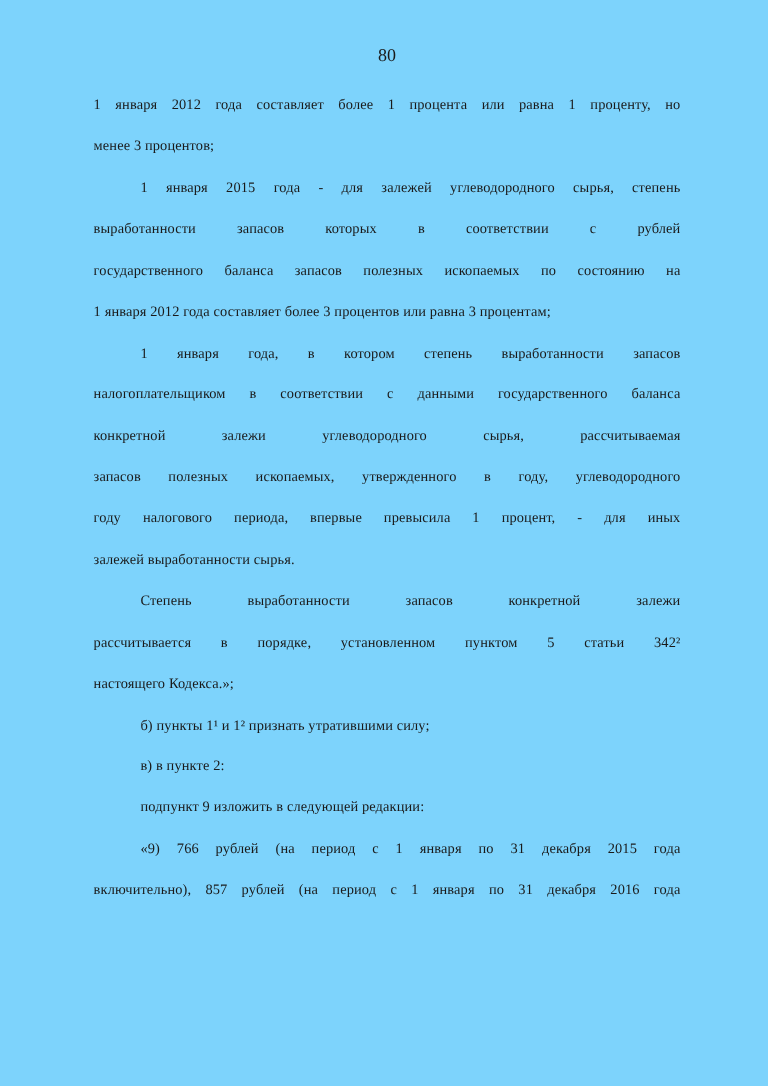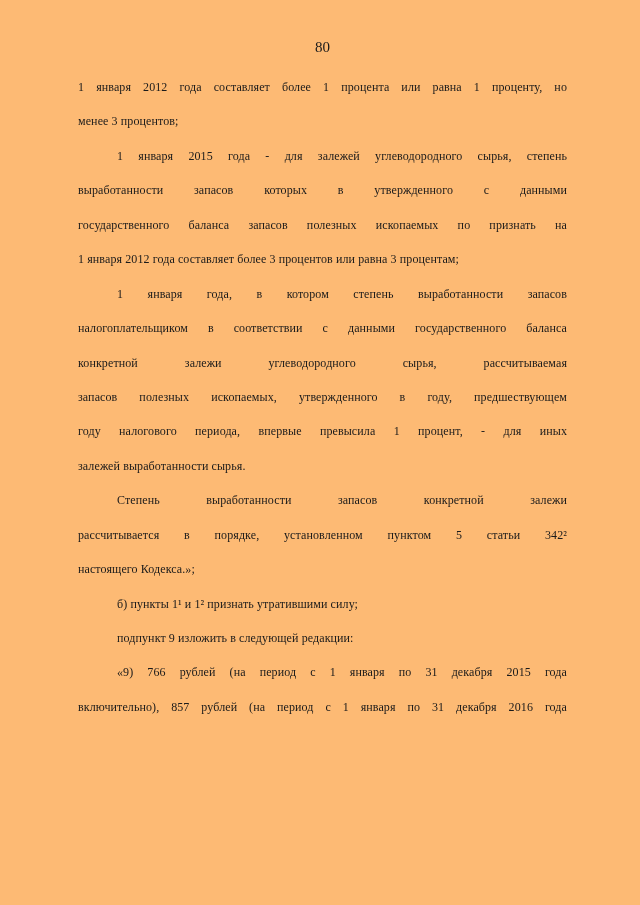--- a/index.html
+++ b/index.html
@@ -4,21 +4,21 @@
 <style>
   html, body {
     margin: 0;
     padding: 0;
     background: #ffffff;
   }
   .page {
     position: relative;
     width: 640px;
     height: 905px;
-    background: #fdba74;
+    background: #7dd3fc;
     font-family: "Liberation Serif", "DejaVu Serif", serif;
     color: #1a1a1a;
     overflow: hidden;
   }
   .page-number {
     position: absolute;
     top: 37px;
     left: 78px;
     width: 489px;
     height: 20px;
@@ -52,30 +52,31 @@
 </style>
 </head>
 <body>
 
 <div class="page">
   <div class="page-number">80</div>
   <div class="text-block" id="text-block">
       <div class="line just">1 января 2012 года составляет более 1 процента или равна 1 проценту, но</div>
       <div class="line">менее 3 процентов;</div>
       <div class="line just indent">1 января 2015 года - для залежей углеводородного сырья, степень</div>
-      <div class="line just">выработанности запасов которых в утвержденного с данными</div>
-      <div class="line just">государственного баланса запасов полезных ископаемых по признать на</div>
+      <div class="line just">выработанности запасов которых в соответствии с рублей</div>
+      <div class="line just">государственного баланса запасов полезных ископаемых по состоянию на</div>
       <div class="line">1 января 2012 года составляет более 3 процентов или равна 3 процентам;</div>
       <div class="line just indent">1 января года, в котором степень выработанности запасов</div>
       <div class="line just">налогоплательщиком в соответствии с данными государственного баланса</div>
       <div class="line just">конкретной залежи углеводородного сырья, рассчитываемая</div>
-      <div class="line just">запасов полезных ископаемых, утвержденного в году, предшествующем</div>
+      <div class="line just">запасов полезных ископаемых, утвержденного в году, углеводородного</div>
       <div class="line just">году налогового периода, впервые превысила 1 процент, - для иных</div>
       <div class="line">залежей выработанности сырья.</div>
       <div class="line just indent">Степень выработанности запасов конкретной залежи</div>
       <div class="line just">рассчитывается в порядке, установленном пунктом 5 статьи 342²</div>
       <div class="line">настоящего Кодекса.»;</div>
       <div class="line indent">б) пункты 1¹ и 1² признать утратившими силу;</div>
+      <div class="line indent">в) в пункте 2:</div>
       <div class="line indent">подпункт 9 изложить в следующей редакции:</div>
       <div class="line just indent">«9) 766 рублей (на период с 1 января по 31 декабря 2015 года</div>
       <div class="line just">включительно), 857 рублей (на период с 1 января по 31 декабря 2016 года</div>
     </div>
 </div>
 
 </body></html>

